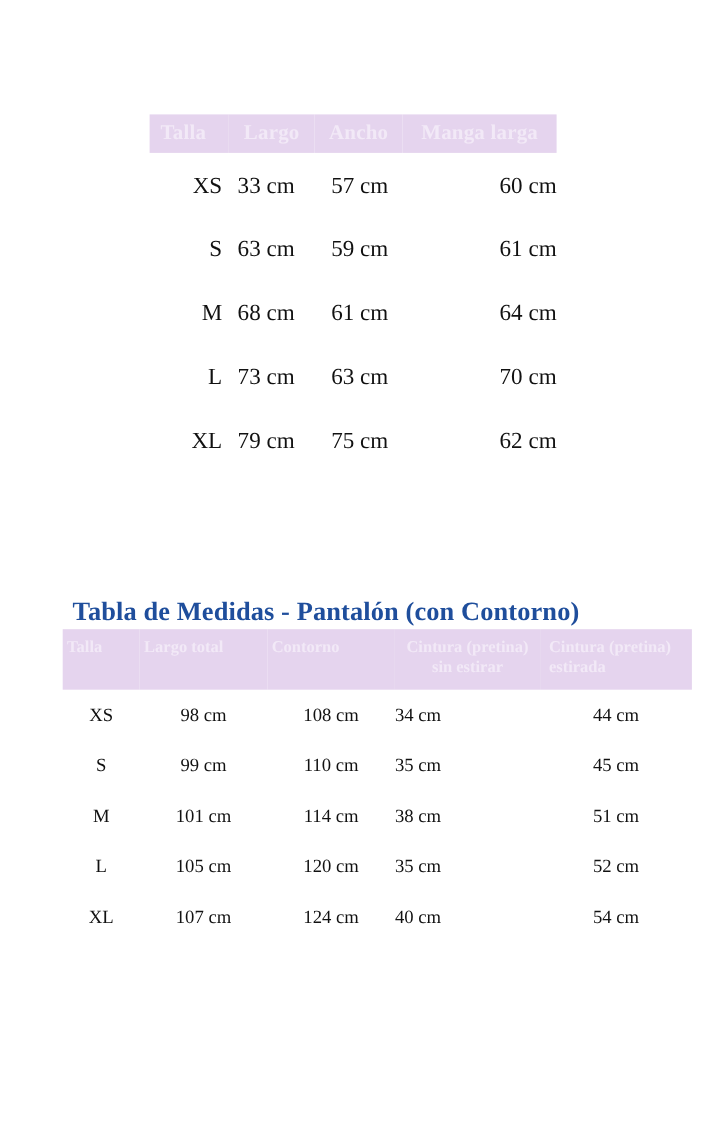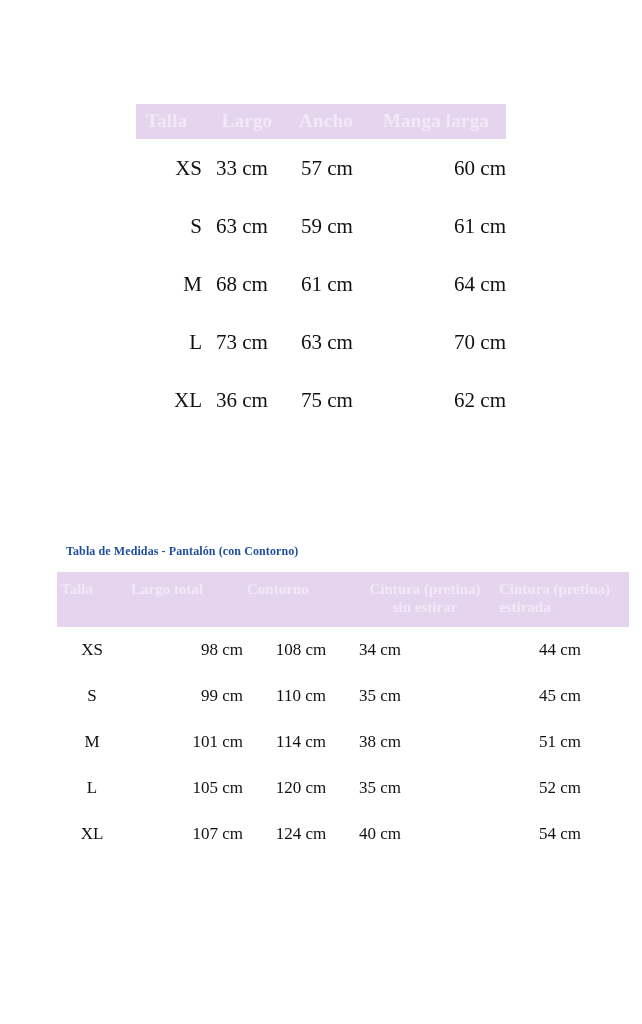--- a/index.html
+++ b/index.html
@@ -65,21 +65,21 @@
   table.top-table tbody td.c-ancho { text-align: center; padding-left: 2px; }
   table.top-table tbody td.c-manga { text-align: right; padding-left: 16px; }
 
   
   .pants-title {
     position: absolute;
     left: 66px;
     top: 544px;
     font-family: "Liberation Serif", serif;
     font-weight: bold;
-    font-size: 12px;
+    font-size: 24px;
     color: #1f4e9c;
     letter-spacing: 0.1px;
     white-space: nowrap;
   }
   .bottom-block {
     position: absolute;
     left: 57px;
     top: 572px;
     width: 528px;
   }
@@ -103,21 +103,21 @@
   table.bottom-table thead th.b-cin1   { width: 124px; }
   table.bottom-table thead th.b-cin2   { width: 126px; text-align: left; padding-left: 8px;}
 
   table.bottom-table tbody td {
     font-size: 17px;
     padding: 13px 0 13px 0;
     text-align: center;
     color: #111;
   }
   table.bottom-table tbody td.b-talla { text-align: center; }
-  table.bottom-table tbody td.b-largo { text-align: right; }
+  table.bottom-table tbody td.b-largo { text-align: center; }
   table.bottom-table tbody td.b-cont  { text-align: center; }
   table.bottom-table tbody td.b-cin1  { text-align: left; }
   table.bottom-table tbody td.b-cin2  { text-align: center; }
 </style>
 </head>
 <body>
 
 <div class="page">
 
   <div class="top-block">
@@ -150,21 +150,21 @@
           <td class="c-manga">64 cm</td>
         </tr>
         <tr>
           <td class="c-talla">L</td>
           <td class="c-largo">73 cm</td>
           <td class="c-ancho">63 cm</td>
           <td class="c-manga">70 cm</td>
         </tr>
         <tr>
           <td class="c-talla">XL</td>
-          <td class="c-largo">36 cm</td>
+          <td class="c-largo">79 cm</td>
           <td class="c-ancho">75 cm</td>
           <td class="c-manga">62 cm</td>
         </tr>
       </tbody>
     </table>
   </div>
 
   <div class="pants-title">Tabla de Medidas - Pantalón (con Contorno)</div>
 
   <div class="bottom-block">

